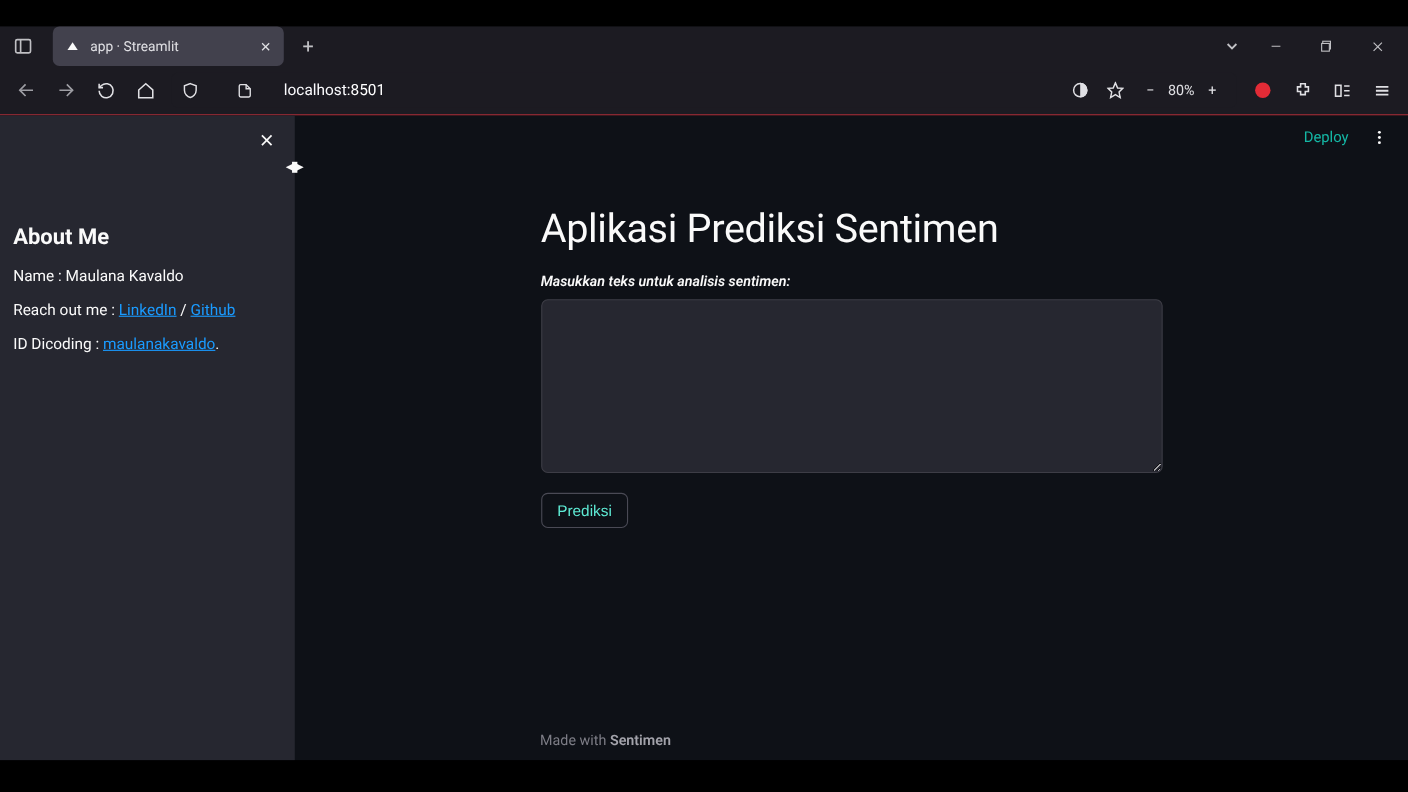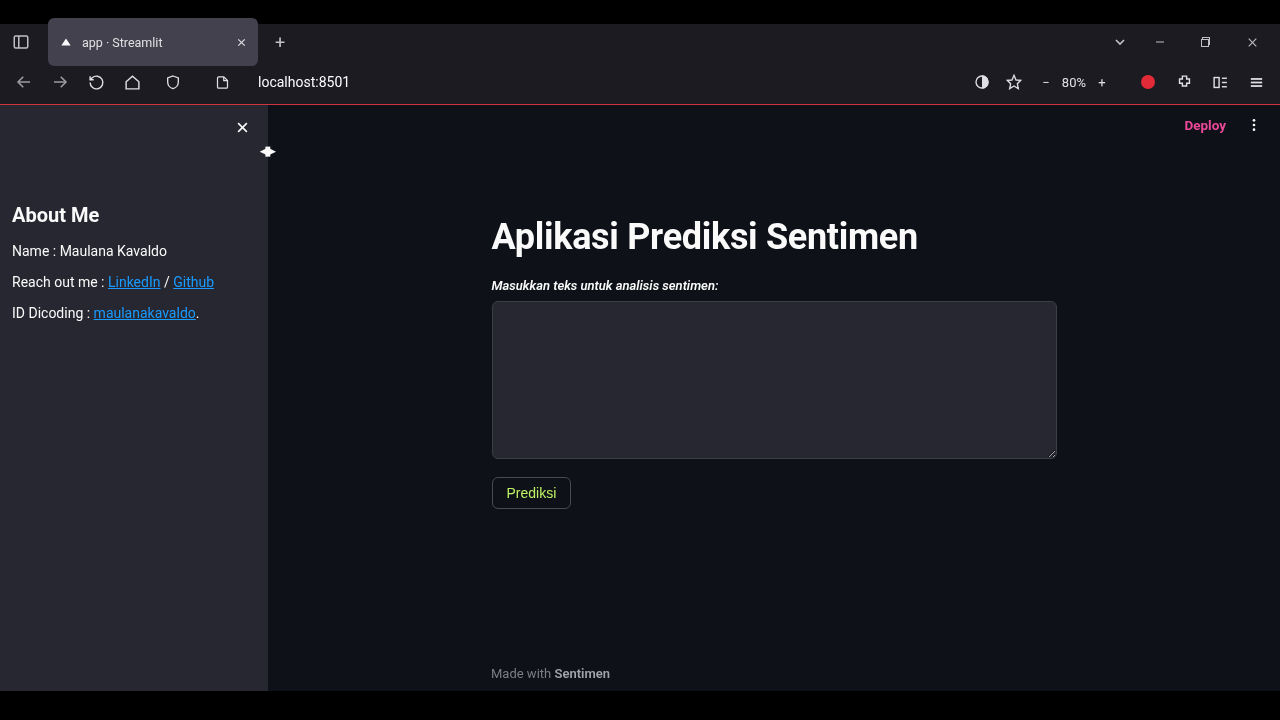--- a/index.html
+++ b/index.html
@@ -7,21 +7,21 @@
   
   
   .top-spacer { height: 24px; background: #000; }
   
   
   .browser-chrome { background: #1c1b22; }
   
   
   .tab-strip { height: 36px; display: flex; align-items: center; padding: 0 6px; gap: 4px; }
   .sidebar-toggle { width: 30px; height: 30px; display: flex; align-items: center; justify-content: center; color: #c0c0c4; cursor: pointer; border-radius: 4px; }
-  .tab { background: #42414d; height: 48px; min-width: 210px; border-radius: 6px; display: flex; align-items: center; padding: 0 8px 0 10px; gap: 8px; color: #e0e0e4; font-size: 12.5px; margin-left: 8px; }
+  .tab { background: #42414d; height: 36px; min-width: 210px; border-radius: 6px; display: flex; align-items: center; padding: 0 8px 0 10px; gap: 8px; color: #e0e0e4; font-size: 12.5px; margin-left: 8px; }
   .tab-favicon { width: 16px; height: 16px; display:flex; align-items:center; justify-content:center; }
   .tab-title { flex: 1; white-space: nowrap; overflow: hidden; }
   .tab-close { width: 18px; height: 18px; display: flex; align-items: center; justify-content: center; cursor: pointer; border-radius: 3px; }
   .new-tab { width: 28px; height: 28px; display: flex; align-items: center; justify-content: center; color: #c0c0c4; cursor: pointer; border-radius: 4px; margin-left: 4px; font-size: 18px; }
   .tab-strip-right { margin-left: auto; display: flex; align-items: center; gap: 2px; }
   .chev-down { width: 32px; height: 32px; display:flex; align-items:center; justify-content:center; color:#c0c0c4; cursor:pointer; }
   .window-btn { width: 44px; height: 32px; display: flex; align-items: center; justify-content: center; color: #c0c0c4; cursor: pointer; }
   
   
   .toolbar { height: 44px; display: flex; align-items: center; padding: 0 8px; gap: 4px; background:#1c1b22; }
@@ -45,28 +45,28 @@
   .st-sidebar { width: 268px; background: #262730; position: relative; padding: 46px 16px 16px 12px; color: #fafafa; font-size: 14px; }
   .st-sidebar-close { position:absolute; top:10px; right:14px; width:24px; height:24px; display:flex; align-items:center; justify-content:center; cursor:pointer; color:#fafafa; }
   .resize-handle { position:absolute; top:38px; right:-6px; color:#fafafa; font-size:13px; display:flex; align-items:center; cursor:col-resize; letter-spacing:-2px; }
   .st-sidebar h2 { font-size: 20px; font-weight:700; margin: 52px 0 14px 0; }
   .st-sidebar p { margin: 10px 0; line-height: 1.5; }
   .st-link { color: #1a9bff; text-decoration: underline; cursor:pointer; }
   
   
   .st-main { flex:1; position:relative; padding: 0 24px; }
   .st-topbar { position:absolute; top:8px; right:14px; display:flex; align-items:center; gap:8px; }
-  .deploy-btn { color:#ec4899; font-size:13.5px; font-weight:700; padding:4px 8px; cursor:pointer; }
+  .deploy-btn { color:#14b8a6; font-size:13.5px; font-weight:400; padding:4px 8px; cursor:pointer; }
   .st-menu { width:24px; height:24px; display:flex; align-items:center; justify-content:center; cursor:pointer; color:#fafafa; }
   
   .st-content { max-width: 565px; margin: 0 auto; padding-top: 82px; }
-  .st-title { font-size: 36px; font-weight: 700; letter-spacing:-0.3px; margin-bottom: 20px; margin-top: 29px; }
+  .st-title { font-size: 36px; font-weight: 400; letter-spacing:-0.3px; margin-bottom: 20px; }
   .st-label { font-size: 13px; font-weight:600; margin-bottom: 8px; display:block;font-style:italic; }
   .st-textarea { width: 100%; height: 158px; background: #262730; border: 1px solid #3d3d46; border-radius: 6px; resize: both; color: #fafafa; font-size:14px; padding:10px; font-family:inherit; }
-  .st-button { margin-top: 14px; background: #0e1117; border: 1px solid #4a4a55; color: #bef264; padding: 7px 14px; border-radius: 6px; font-size: 14px; cursor: pointer; }
+  .st-button { margin-top: 14px; background: #0e1117; border: 1px solid #4a4a55; color: #5eead4; padding: 7px 14px; border-radius: 6px; font-size: 14px; cursor: pointer; }
   
   .st-footer { position:absolute; bottom:10px; left:50%; transform:translateX(-283px); font-size:13px; color:#7d7d86; }
   .st-footer b { color:#a3a3ab; font-weight:600; }
   
   .bottom-spacer { height:29px; background:#000; }
   
   svg { display:block; }
 </style>
 </head>
 <body>

